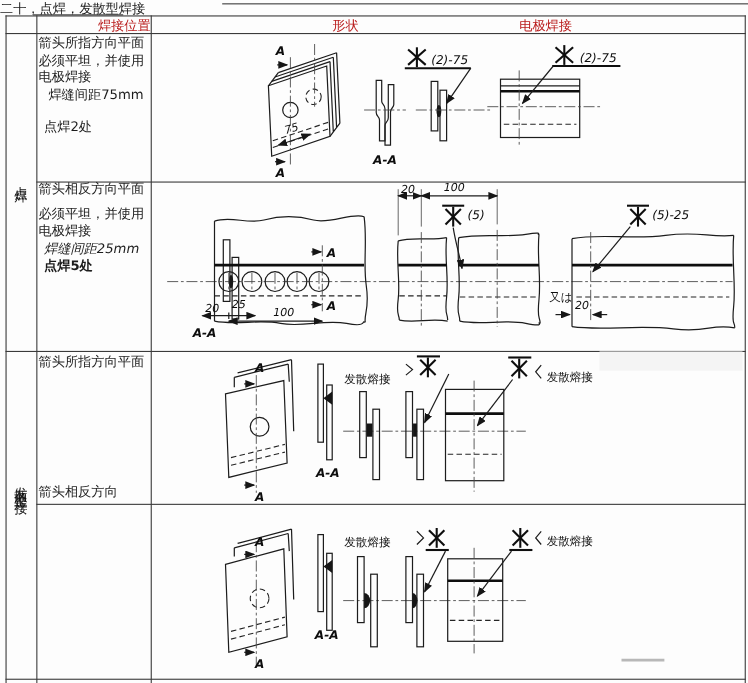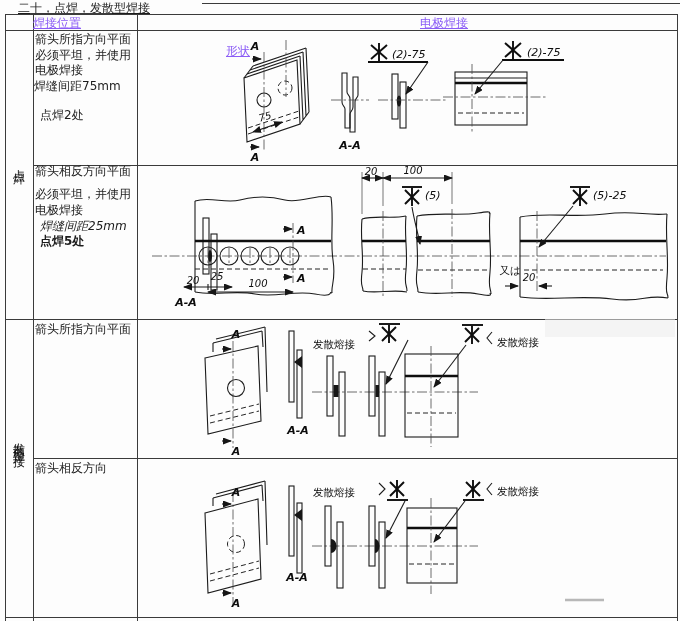--- a/index.html
+++ b/index.html
@@ -1,77 +1,77 @@
 <!DOCTYPE html>
 <html><head>
 <meta charset="utf-8">
 <style>
   html,body{margin:0;padding:0;}
   body{width:680px;height:621px;position:relative;background:#fdfdfd;
        font-family:"DejaVu Sans",sans-serif;color:#1a1a1a;overflow:hidden;}
   .hline{position:absolute;height:1px;background:#3b3b3b;}
   .vline{position:absolute;width:1px;background:#3b3b3b;}
   .txt{position:absolute;font-size:12px;line-height:14px;white-space:nowrap;color:#1c1c1c;}
-  .hdr{position:absolute;font-size:12px;text-align:left;color:#8b5cf6;text-decoration:underline;}
+  .hdr{position:absolute;font-size:12px;text-align:right;color:#b91c1c;}
   .vertical{position:absolute;writing-mode:vertical-rl;text-orientation:upright;
             font-size:12px;letter-spacing:3px;color:#111;}
   svg{position:absolute;left:0;top:0;}
   svg .ln{stroke:#1c1c1c;fill:none;stroke-width:1.1;}
   svg .thk{stroke:#0e0e0e;fill:none;stroke-width:2.4;}
   svg .thin{stroke:#3a3a3a;fill:none;stroke-width:0.7;}
   svg .cl{stroke:#484848;fill:none;stroke-width:0.8;stroke-dasharray:10 2.5 2.5 2.5;}
   svg .hid{stroke:#242424;fill:none;stroke-width:1;stroke-dasharray:5 3;}
   svg .sym{stroke:#0e0e0e;fill:none;stroke-width:1.9;}
   svg .fil{fill:#161616;stroke:none;}
   svg text{fill:#0d0d0d;font-family:"DejaVu Sans",sans-serif;}
   svg .dt{font-size:10px;font-style:italic;}
   svg .st{font-size:11px;font-style:italic;font-weight:bold;}
   svg .wt{font-size:10.5px;}
   svg .kt{font-size:11px;font-style:italic;}
 </style>
 </head>
 <body>
 
-<div class="txt" style="left:18px;top:1px;text-decoration:underline;">二十，点焊，发散型焊接</div>
+<div class="txt" style="left:0;top:1px;">二十，点焊，发散型焊接</div>
 
 <div class="hline" style="left:202px;top:3px;width:478px;"></div>
 <div class="hline" style="left:30px;top:13px;width:82px;"></div>
 
 <div class="hline" style="left:5px;top:14px;width:673px;"></div>
 <div class="hline" style="left:5px;top:30px;width:673px;"></div>
 <div class="hline" style="left:33px;top:165px;width:645px;"></div>
 <div class="hline" style="left:5px;top:319px;width:673px;"></div>
 <div class="hline" style="left:33px;top:458px;width:645px;"></div>
 <div class="hline" style="left:5px;top:617px;width:673px;"></div>
 <div class="vline" style="left:5px;top:14px;height:607px;"></div>
 <div class="vline" style="left:33px;top:14px;height:607px;"></div>
 <div class="vline" style="left:137px;top:14px;height:607px;"></div>
 <div class="vline" style="left:677px;top:14px;height:607px;"></div>
 
 <div class="hdr" style="left:33px;top:15px;width:104px;">焊接位置</div>
-<div class="hdr" style="left:226px;top:15px;width:100px;margin-top:28px;">形状</div>
+<div class="hdr" style="left:226px;top:15px;width:100px;">形状</div>
 <div class="hdr" style="left:420px;top:15px;width:100px;">电极焊接</div>
 
 <div class="vertical" style="left:10px;top:160px;">点焊</div>
 <div class="vertical" style="left:10px;top:433px;">发散型焊接</div>
 
 <div class="txt" style="left:35px;top:32px;">箭头所指方向平面</div>
 <div class="txt" style="left:35px;top:48px;">必须平坦，并使用</div>
 <div class="txt" style="left:35px;top:63px;">电极焊接</div>
-<div class="txt" style="left:34px;top:79px;text-align:right;">焊缝间距75mm</div>
+<div class="txt" style="left:44px;top:79px;text-align:right;">焊缝间距75mm</div>
 <div class="txt" style="left:40px;top:108px;">点焊2处</div>
 
 <div class="txt" style="left:35px;top:164px;">箭头相反方向平面</div>
 <div class="txt" style="left:35px;top:187px;">必须平坦，并使用</div>
 <div class="txt" style="left:35px;top:203px;">电极焊接</div>
 <div class="txt" style="left:40px;top:219px;font-style:italic;">焊缝间距25mm</div>
 <div class="txt" style="left:40px;top:234px;font-weight:bold;">点焊5处</div>
 
 <div class="txt" style="left:35px;top:322px;">箭头所指方向平面</div>
-<div class="txt" style="left:35px;top:461px;">箭头相反方向</div>
+<div class="txt" style="left:35px;top:440px;">箭头相反方向</div>
 
 <svg width="680" height="621" viewBox="0 0 680 621">
   <defs>
     <marker id="ah" markerWidth="9" markerHeight="7" refX="8" refY="3.5" orient="auto-start-reverse" markerUnits="userSpaceOnUse">
       <path d="M0,0 L9,3.5 L0,7 Z" fill="#161616"></path>
     </marker>
   </defs>
 
   <rect x="545" y="319" width="130" height="18" fill="#ececec" opacity="0.55"></rect>
   <line x1="565" y1="600" x2="604" y2="600" stroke="#b8b8b8" stroke-width="2.5"></line>

